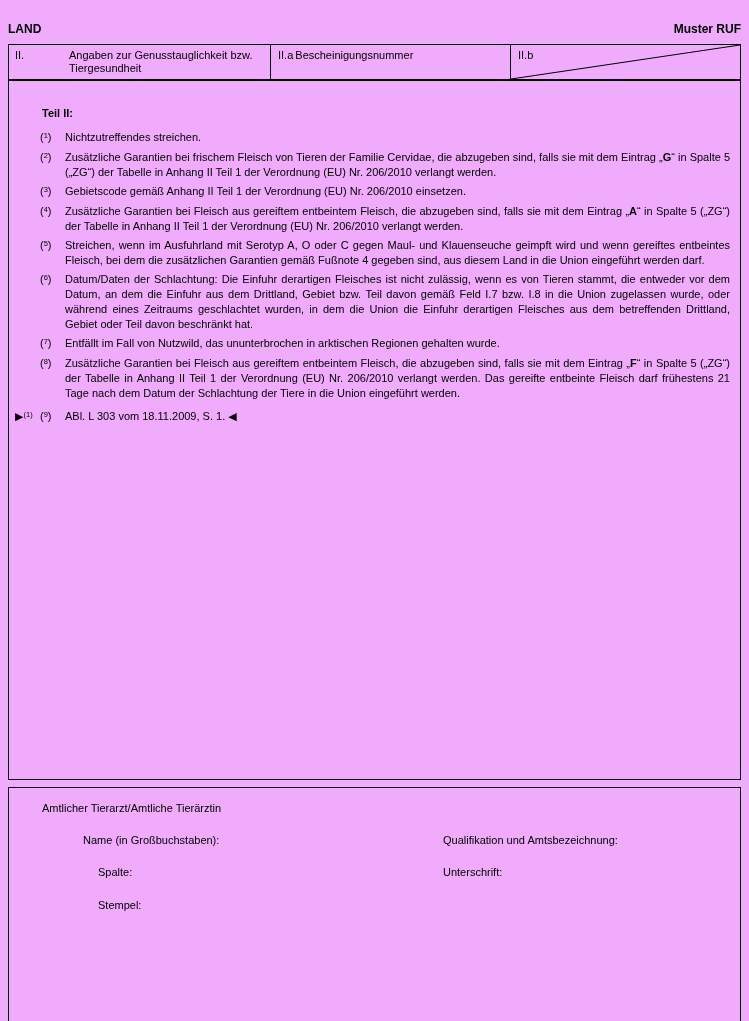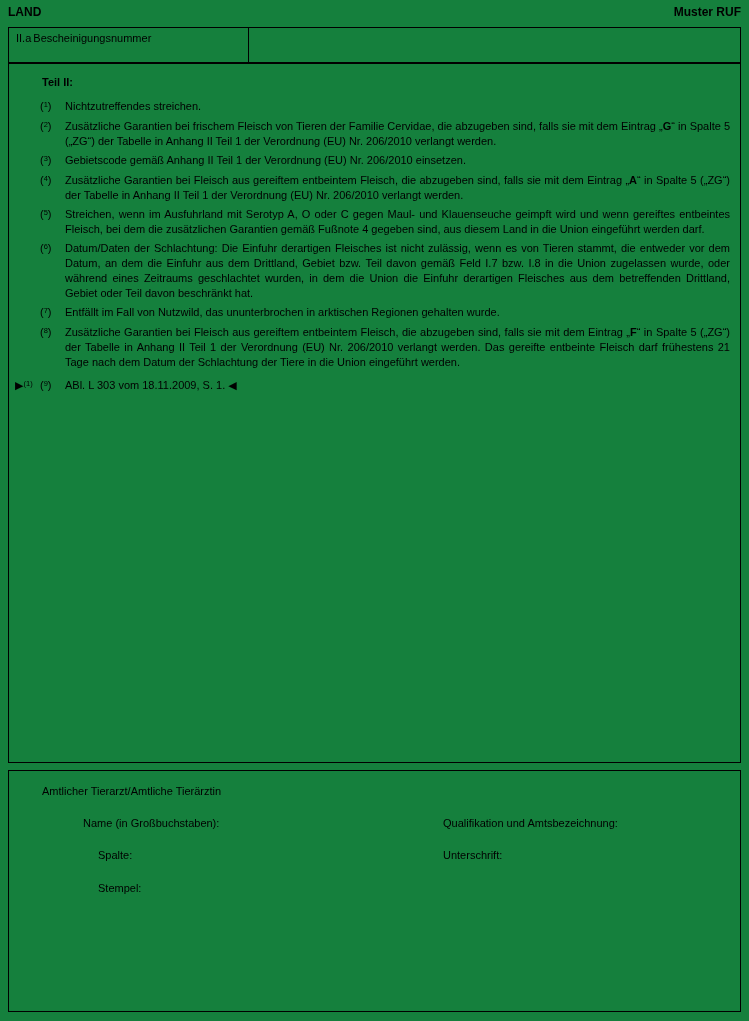--- a/index.html
+++ b/index.html
@@ -7,22 +7,22 @@
     padding: 0;
     background: #ffffff;
     color: #000000;
     font-family: "Liberation Sans", sans-serif;
   }
   .page {
     position: relative;
     width: 749px;
     height: 1021px;
     box-sizing: border-box;
-    padding: 5px 8px 0 8px;
-    background: #15803d;
+    padding: 22px 8px 0 8px;
+    background: #f0abfc;
   }
   
   .topbar {
     display: flex;
     justify-content: space-between;
     align-items: flex-start;
     font-size: 12px;
     font-weight: bold;
     height: 22px;
   }
@@ -66,21 +66,21 @@
   .main-box {
     border: 1px solid #000;
     height: 700px;
     box-sizing: border-box;
     padding: 10px 10px 0 6px;
     font-size: 11px;
     line-height: 15px;
   }
   .teil-title {
     font-weight: bold;
-    margin: 1px 0 9px 27px;
+    margin: 15px 0 9px 27px;
   }
   .fn-row {
     display: flex;
     margin-bottom: 4px;
   }
   .fn-row.amended { margin-top: 8px; }
   .fn-lead {
     width: 25px;
     flex: none;
     white-space: nowrap;
@@ -120,22 +120,32 @@
 <body>
 
 <div class="page">
 
   <div class="topbar">
     <span>LAND</span>
     <span>Muster RUF</span>
   </div>
 
   <div class="htable">
+    <div class="hcell hcell-1">
+      <span class="cell-no">II.</span>
+      <span>Angaben zur Genusstauglichkeit bzw. Tiergesundheit</span>
+    </div>
     <div class="hcell hcell-2">
       <span class="cell-no">II.a</span><span>Bescheinigungsnummer</span>
+    </div>
+    <div class="hcell hcell-3">
+      <span>II.b</span>
+      <svg viewBox="0 0 100 100" preserveAspectRatio="none" aria-hidden="true">
+        <line x1="0" y1="100" x2="100" y2="0" stroke="#000" stroke-width="1" vector-effect="non-scaling-stroke"></line>
+      </svg>
     </div>
   </div>
 
   <div class="main-box">
     <div class="teil-title">Teil II:</div>
     <div>
         <div class="fn-row">
           <span class="fn-lead"></span>
           <span class="fn-marker">(<span class="sup">1</span>)</span>
           <span class="fn-text">Nichtzutreffendes streichen.</span>

